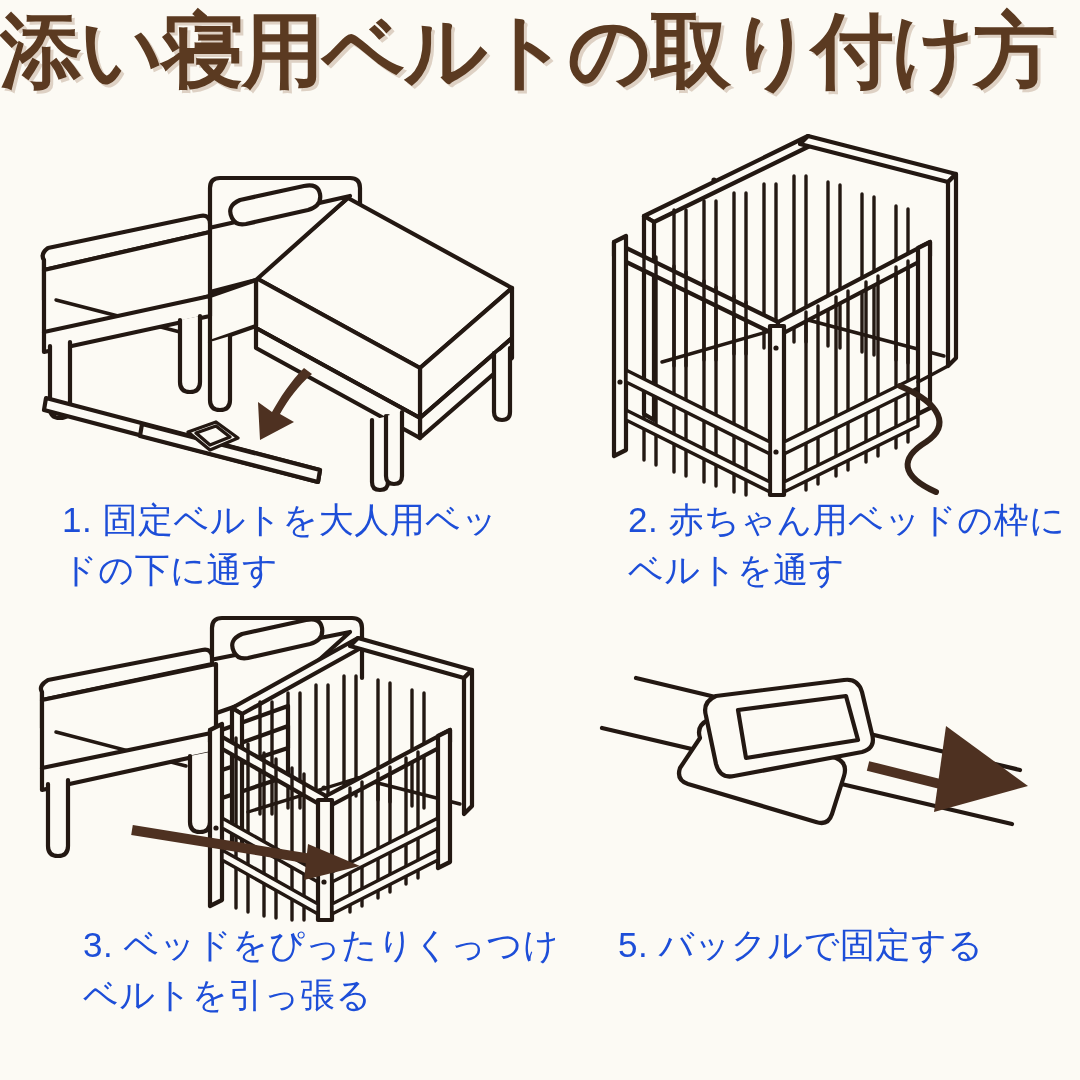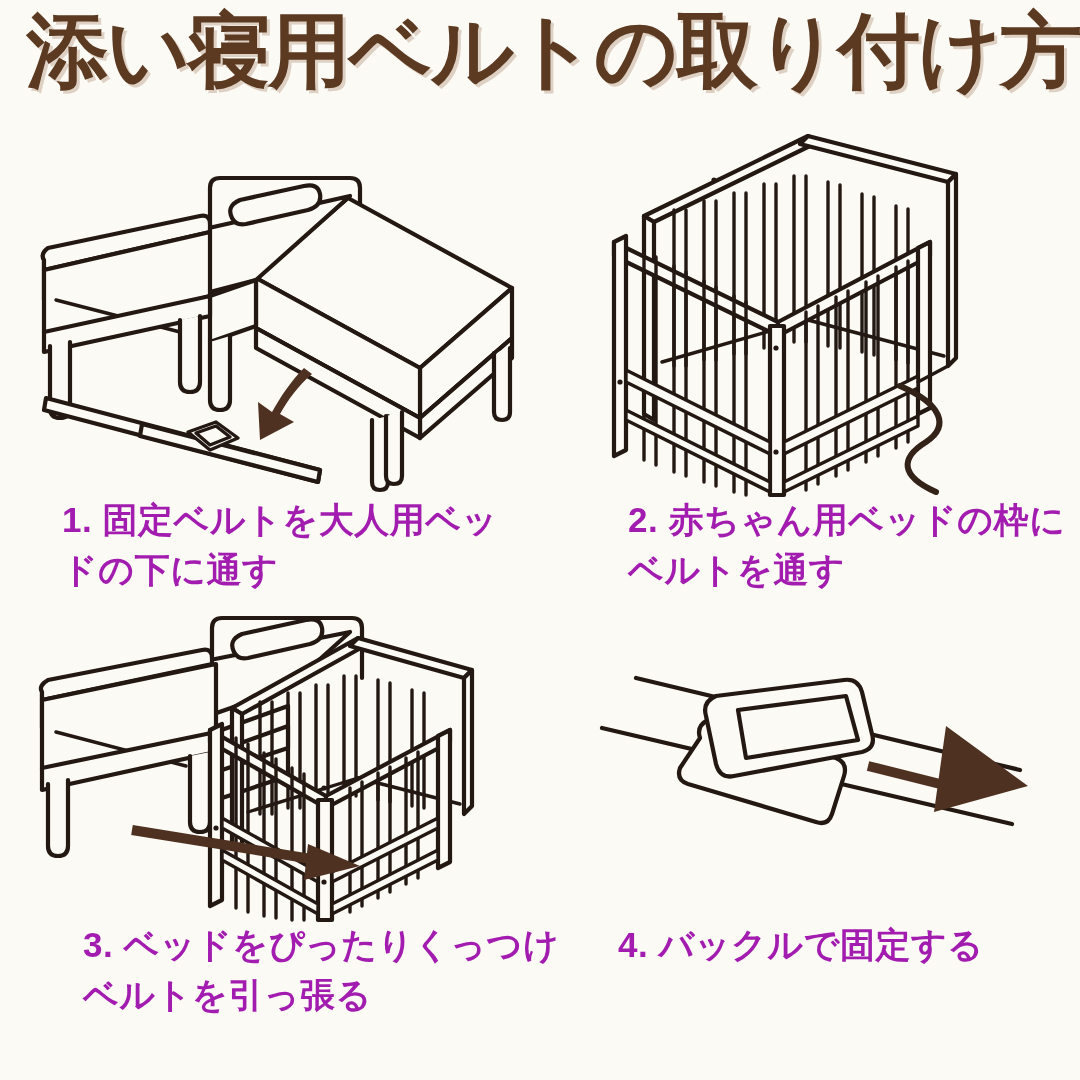--- a/index.html
+++ b/index.html
@@ -15,21 +15,21 @@
     overflow: hidden;
     font-family: "Liberation Sans", "DejaVu Sans", sans-serif;
   }
 
   
   #title {
     position: absolute;
     left: 0;
     top: 8px;
     width: 1080px;
-    text-align: right;
+    text-align: left;
     font-family: "Liberation Sans", "DejaVu Sans", sans-serif;
     font-weight: bold;
     font-size: 82px;
     letter-spacing: -2px;
     color: #5B3A21;
     text-shadow: 3px 3px 0 rgba(196,175,156,0.55);
     white-space: nowrap;
     line-height: 1.05;
   }
 
@@ -39,22 +39,22 @@
   }
   .art {
     position: absolute;
     left: 0;
     top: 0;
   }
   .caption {
     position: absolute;
     font-family: "Liberation Sans", "DejaVu Sans", sans-serif;
     font-size: 35px;
-    font-weight: bold;
-    color: #a21caf;
+    font-weight: normal;
+    color: #1d4ed8;
     line-height: 1.42;
     letter-spacing: 0.5px;
     white-space: pre-line;
   }
 
   #panel1 { left: 20px;  top: 120px;  width: 520px; height: 370px; }
   #panel2 { left: 600px; top: 120px;  width: 440px; height: 370px; }
   #panel3 { left: 20px;  top: 600px;  width: 520px; height: 320px; }
   #panel4 { left: 600px; top: 630px;  width: 450px; height: 250px; }
 
@@ -307,15 +307,15 @@
       <path class="arrow" d="M346 96 L428 156 L334 182 Z"></path>
     </svg>
   </div>
 
   <div class="caption" id="cap1">1. 固定ベルトを大人用ベッ
 ドの下に通す</div>
   <div class="caption" id="cap2">2. 赤ちゃん用ベッドの枠に
 ベルトを通す</div>
   <div class="caption" id="cap3">3. ベッドをぴったりくっつけ
 ベルトを引っ張る</div>
-  <div class="caption" id="cap4">4. バックルで固定する</div>
+  <div class="caption" id="cap4">5. バックルで固定する</div>
 
 </div>
 
 </body></html>

